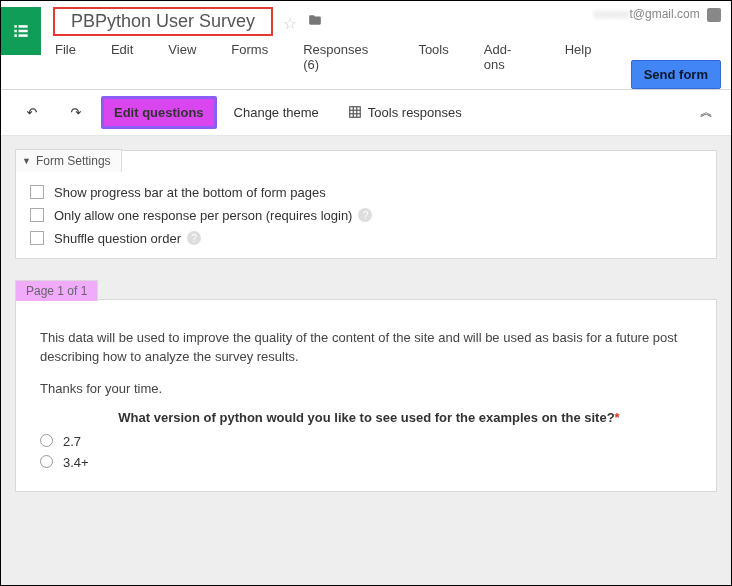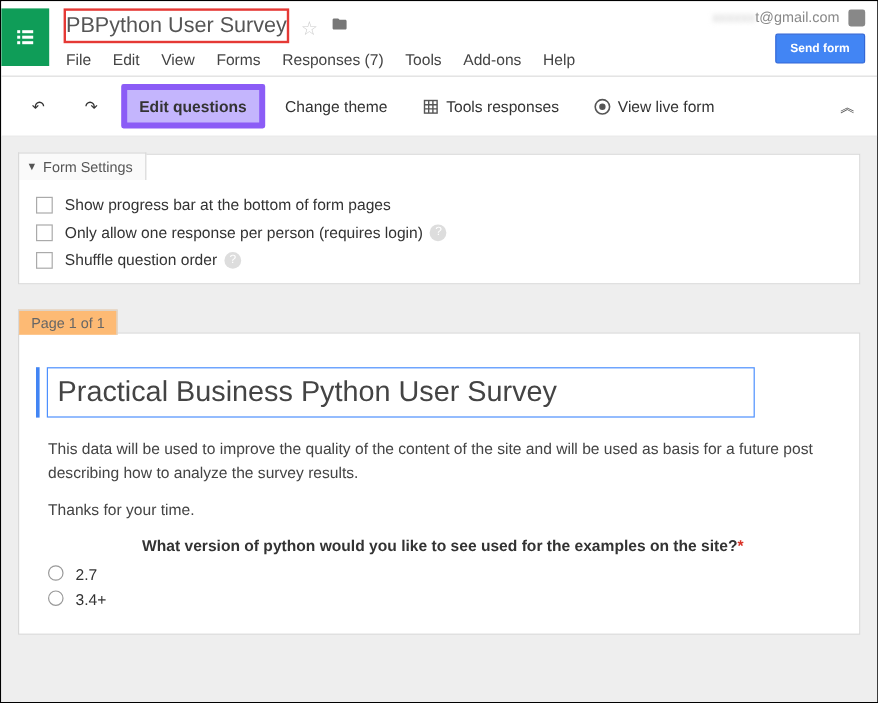--- a/index.html
+++ b/index.html
@@ -1,43 +1,43 @@
 <!DOCTYPE html>
 <html><head>
 <meta charset="utf-8">
 <style>
 * { margin: 0; padding: 0; box-sizing: border-box; }
 body { font-family: Arial, sans-serif; font-size: 13px; color: #333; background: #fff; width: 732px; height: 586px; overflow: hidden; border: 1px solid #000; }
 .header { display: flex; align-items: flex-start; padding: 6px 10px 0 0; border-bottom: 1px solid #d9d9d9; background: #fff; }
 .logo-box { width: 40px; height: 48px; background: #0f9d58; display: flex; align-items: center; justify-content: center; margin-right: 12px; }
 .logo-box svg { fill: #fff; }
 .title-block { flex: 1; }
-.doc-title { font-size: 18px; color: #555; padding: 2px 0; border: 2px solid #e53935; display: inline-block; }
+.doc-title { font-size: 18px; color: #555; padding: 2px 16px; border: 2px solid #e53935; display: inline-block; }
 .star { color: #ccc; margin: 0 6px; font-size: 16px; vertical-align: middle; }
 .folder-icon { color: #777; font-size: 14px; }
-.menubar { display: flex; gap: 18px; padding: 6px 2px 6px 2px; font-size: 13px; color: #444; }
-.header-right { display: flex; flex-direction: column; align-items: flex-end; }
+.menubar { display: flex; gap: 35px; padding: 6px 2px 6px 2px; font-size: 13px; color: #444; }
+.header-right { display: flex; flex-direction: column; align-items: flex-end; gap: 32px; }
 .user-email { color: #888; font-size: 12px; margin-bottom: 6px; }
 .user-avatar { display: inline-block; width: 14px; height: 14px; background: #888; border-radius: 2px; vertical-align: middle; margin-left: 4px; }
-.send-btn { background: #4285f4; color: #ffffff; border: 1px solid #3367d6; padding: 6px 12px; font-size: 10px; font-weight: bold; border-radius: 2px; cursor: pointer; }
+.send-btn { background: #4285f4; color: #0f172a; border: 1px solid #3367d6; padding: 6px 12px; font-size: 13px; font-weight: bold; border-radius: 2px; cursor: pointer; }
 .toolbar { display: flex; align-items: center; padding: 6px 12px; background: #fff; border-bottom: 1px solid #e5e5e5; box-shadow: 0 1px 2px rgba(0,0,0,0.08); gap: 6px; }
 .tb-btn { padding: 6px 10px; font-size: 13px; color: #333; border: 1px solid transparent; background: transparent; cursor: pointer; display: flex; align-items: center; gap: 5px; }
-.tb-btn.active { background: #c4b5fd; border: 5px solid #8b5cf6; border-radius: 2px; font-weight: bold; }
+.tb-btn.active { background: #d946ef; border: 3px solid #8b5cf6; border-radius: 2px; font-weight: bold; }
 .tb-icon { width: 16px; height: 16px; display: inline-flex; align-items: center; justify-content: center; }
 .caret-box { margin-left: auto; color: #555; cursor: pointer; padding: 4px 6px; }
 .workspace { background: #eeeeee; padding: 14px 14px; height: calc(100% - 100px); overflow-y: hidden; }
 .settings-card { background: #fff; border: 1px solid #d9d9d9; margin-bottom: 20px; }
 .settings-tab { display: inline-flex; align-items: center; background: #fafafa; border: 1px solid #d9d9d9; border-bottom: none; padding: 4px 10px 4px 6px; font-size: 12px; color: #555; margin-top: -1px; margin-left: -1px; position: relative; top: -1px; }
 .settings-tab .tri { margin-right: 5px; font-size: 9px; }
 .settings-body { padding: 8px 14px; }
 .settings-row { display: flex; align-items: center; padding: 4px 0; }
 .chk { width: 14px; height: 14px; border: 1px solid #aaa; margin-right: 10px; background: #fff; }
 .help { width: 14px; height: 14px; border-radius: 50%; background: #ddd; color: #fff; font-size: 10px; display: inline-flex; align-items: center; justify-content: center; margin-left: 6px; }
 .form-card { background: #fff; border: 1px solid #d9d9d9; position: relative; }
-.page-tab { position: absolute; top: -20px; left: -1px; background: #fdba74; border: 1px solid #d9d9d9; border-bottom: none; padding: 3px 10px; font-size: 12px; color: #666; }
+.page-tab { position: absolute; top: -20px; left: -1px; background: #f0abfc; border: 1px solid #d9d9d9; border-bottom: none; padding: 3px 10px; font-size: 12px; color: #666; }
 .form-body { padding: 28px 18px 18px 14px; }
 .form-title-wrap { border-left: 3px solid #4285f4; padding-left: 6px; margin-bottom: 16px; }
 .form-title { font-size: 24px; color: #444; border: 1px solid #4d90fe; padding: 6px 8px; width: 590px; }
 .form-desc { font-size: 13px; color: #444; line-height: 1.5; padding-left: 10px; }
 .form-desc p { margin-bottom: 12px; }
 .q-label { font-weight: bold; font-size: 13px; padding-left: 10px; margin-top: 10px; margin-bottom: 6px; text-align: center; }
 .q-label .req { color: #d93025; }
 .opts { padding-left: 10px; }
 .opt-row { display: flex; padding: 3px 0; }
 .radio { width: 13px; height: 13px; border: 1px solid #999; border-radius: 50%; margin-right: 10px; }
@@ -64,21 +64,21 @@
         <svg width="16" height="14" viewBox="0 0 24 24" fill="#777">
             <path d="M10 4H4c-1.1 0-2 .9-2 2v12c0 1.1.9 2 2 2h16c1.1 0 2-.9 2-2V8c0-1.1-.9-2-2-2h-8l-2-2z"></path>
           </svg>
       </span>
     </div>
     <div class="menubar">
       <span>File</span>
       <span>Edit</span>
       <span>View</span>
       <span>Forms</span>
-      <span>Responses (7)</span>
+      <span>Responses (6)</span>
       <span>Tools</span>
       <span>Add-ons</span>
       <span>Help</span>
     </div>
   </div>
   <div class="header-right">
     <div class="user-email">
       <span style="filter:blur(2px);color:#ccc">xxxxxx</span><span>t@gmail.com</span>
       <span class="user-avatar"></span>
     </div>
@@ -100,29 +100,20 @@
         <svg width="14" height="14" viewBox="0 0 24 24" fill="none" stroke="#555" stroke-width="2">
           <rect x="3" y="3" width="18" height="18"></rect>
           <line x1="3" y1="9" x2="21" y2="9"></line>
           <line x1="3" y1="15" x2="21" y2="15"></line>
           <line x1="9" y1="3" x2="9" y2="21"></line>
           <line x1="15" y1="3" x2="15" y2="21"></line>
         </svg>
       </span>
     <span>Tools responses</span>
   </button>
-  <button class="tb-btn">
-    <span class="tb-icon">
-        <svg width="16" height="16" viewBox="0 0 24 24" fill="none" stroke="#555" stroke-width="2">
-          <circle cx="12" cy="12" r="9"></circle>
-          <circle cx="12" cy="12" r="3" fill="#555"></circle>
-        </svg>
-      </span>
-    <span>View live form</span>
-  </button>
   <span class="caret-box">︽</span>
 </div>
 
 <div class="workspace">
   <div class="settings-card">
     <div class="settings-tab">
       <span class="tri">▼</span>
       <span>Form Settings</span>
     </div>
     <div class="settings-body">
@@ -141,23 +132,20 @@
         <span class="help">?</span>
       </div>
     </div>
   </div>
 
   <div style="height:20px"></div>
 
   <div class="form-card">
     <div class="page-tab">Page 1 of 1</div>
     <div class="form-body">
-      <div class="form-title-wrap">
-        <div class="form-title">Practical Business Python User Survey</div>
-      </div>
       <div class="form-desc">
         <p>This data will be used to improve the quality of the content of the site and will be used as basis for a future post describing how to analyze the survey results.</p>
         <p>Thanks for your time.</p>
       </div>
       <div class="q-label">
         <span>What version of python would you like to see used for the examples on the site?</span><span class="req">*</span>
       </div>
       <div class="opts">
         <div class="opt-row">
             <span class="radio"></span>

